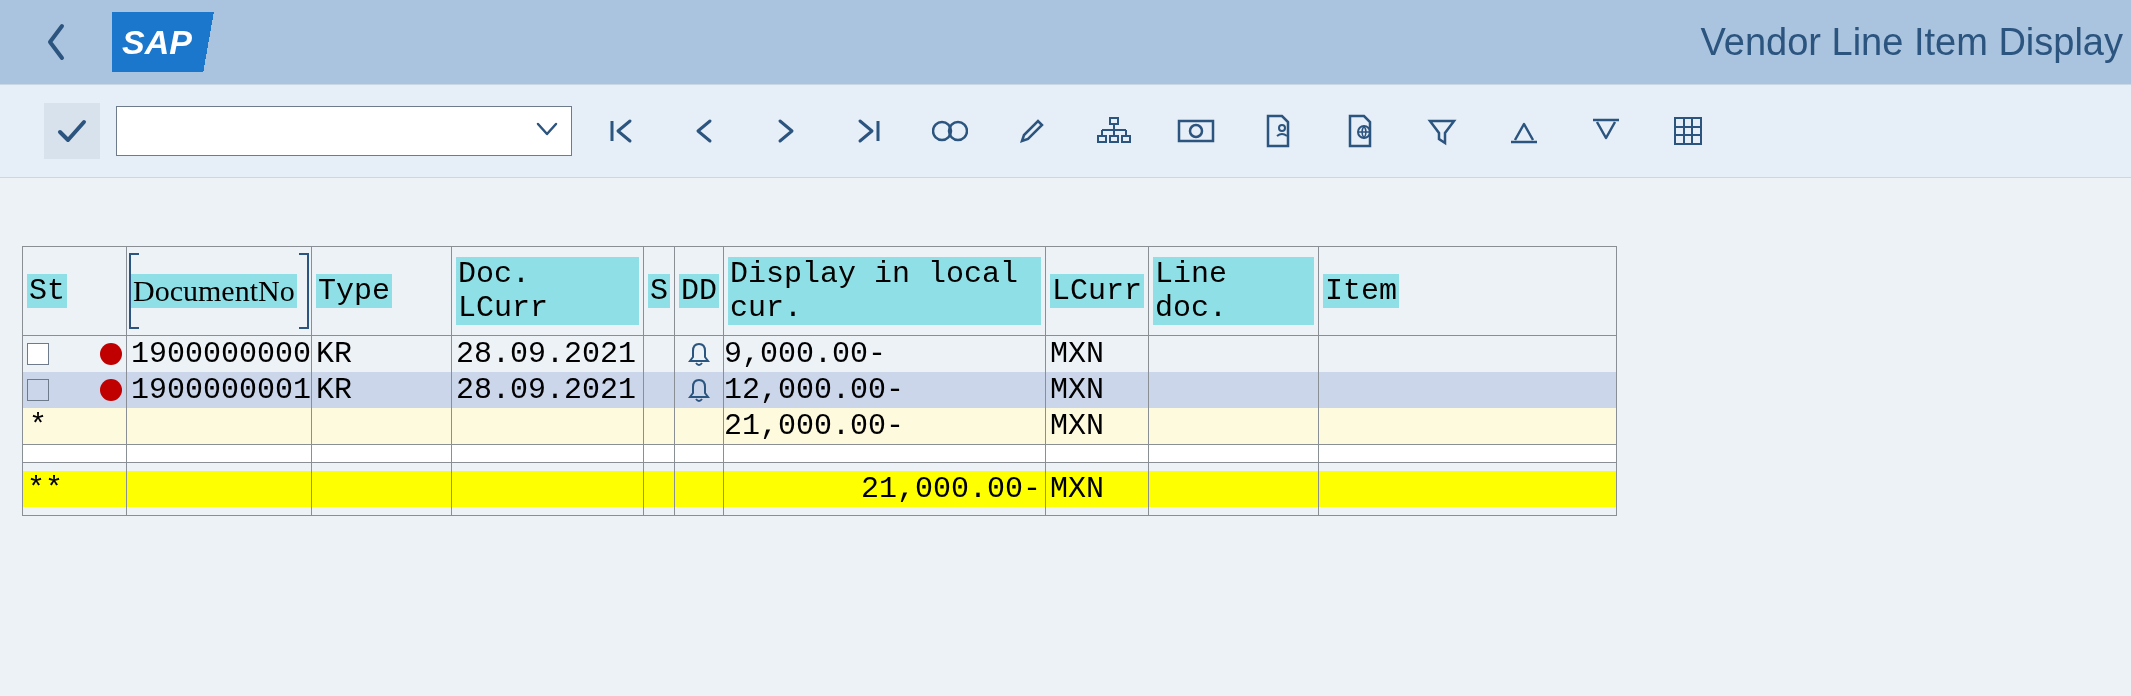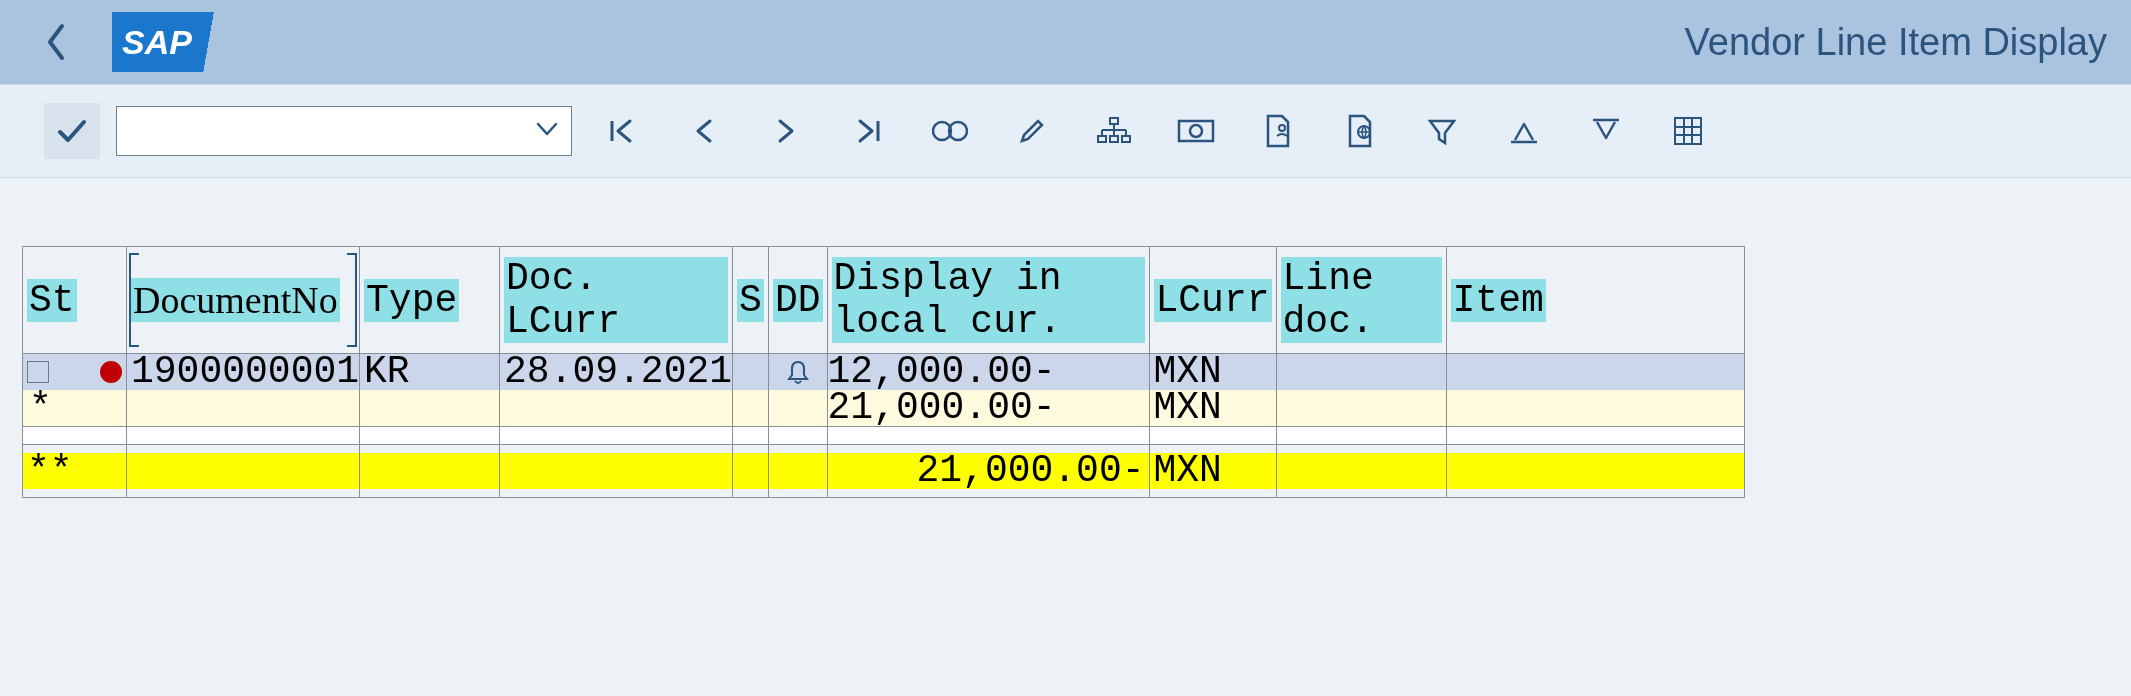--- a/index.html
+++ b/index.html
@@ -4,21 +4,21 @@
 <style>
   * { box-sizing: border-box; margin: 0; padding: 0; }
   html, body { width: 2131px; height: 696px; font-family: Arial, Helvetica, sans-serif; background:#edf2f7; overflow:hidden; }
 
   
   .header {
     height: 84px;
     background:#aac3de;
     display:flex;
     align-items:center;
-    padding:0 24px 0 28px;
+    padding:0 8px 0 28px;
     position:relative;
   }
   .back-btn {
     width:56px; height:56px;
     display:flex; align-items:center; justify-content:center;
     color:#2b547e; font-size:40px;
     cursor:pointer;
     background:transparent;
     border:none;
   }
@@ -89,21 +89,21 @@
   }
   .tb-icon svg { stroke:#2b547e; fill:none; stroke-width:2; }
 
   
   .content { padding:68px 0 0 22px; }
 
   
   table.grid {
     border-collapse:collapse;
     font-family: 'Courier New', monospace;
-    font-size:38px;
+    font-size:30px;
   }
   table.grid th, table.grid td {
     border:1px solid #8a8f96;
     padding:0;
     text-align:left;
     vertical-align:top;
   }
   
   col.c-st   { width:104px; }
   col.c-doc  { width:170px; }
@@ -332,20 +332,44 @@
       <th><span class="hdr">Doc. LCurr</span></th>
       <th><span class="hdr">S</span></th>
       <th><span class="hdr">DD</span></th>
       <th><span class="hdr">Display in local cur.</span></th>
       <th><span class="hdr">LCurr</span></th>
       <th><span class="hdr">Line doc.</span></th>
       <th><span class="hdr">Item</span></th>
     </tr>
   </thead>
   <tbody id="tbody">
+        <tr class="datarow">
+    <td style="border-bottom: none;">
+            <div class="st-cell">
+              <span class="checkbox"></span>
+              <span class="red-dot"></span>
+            </div>
+          </td>
+    <td class="pad" style="border-bottom: none;">1900000000</td>
+    <td class="pad" style="border-bottom: none;">KR</td>
+    <td class="pad" style="border-bottom: none;">28.09.2021</td>
+    <td class="pad" style="border-bottom: none;"></td>
+    <td style="border-bottom: none;">
+            <div class="bell">
+              <svg width="24" height="26" viewBox="0 0 24 26">
+                <path d="M12 3 Q6 3 6 10 V16 L3 20 H21 L18 16 V10 Q18 3 12 3 Z"></path>
+                <path d="M9 22 Q12 26 15 22"></path>
+              </svg>
+            </div>
+          </td>
+    <td class="num" style="border-bottom: none;">9,000.00-</td>
+    <td class="pad" style="border-bottom: none;">MXN</td>
+    <td class="pad" style="border-bottom: none;"></td>
+    <td class="pad" style="border-bottom: none;"></td>
+  </tr>
         <tr class="datarow sel">
     <td style="border-top: none; border-bottom: none;">
             <div class="st-cell">
               <span class="checkbox"></span>
               <span class="red-dot"></span>
             </div>
           </td>
     <td class="pad" style="border-top: none; border-bottom: none;">1900000001</td>
     <td class="pad" style="border-top: none; border-bottom: none;">KR</td>
     <td class="pad" style="border-top: none; border-bottom: none;">28.09.2021</td>

